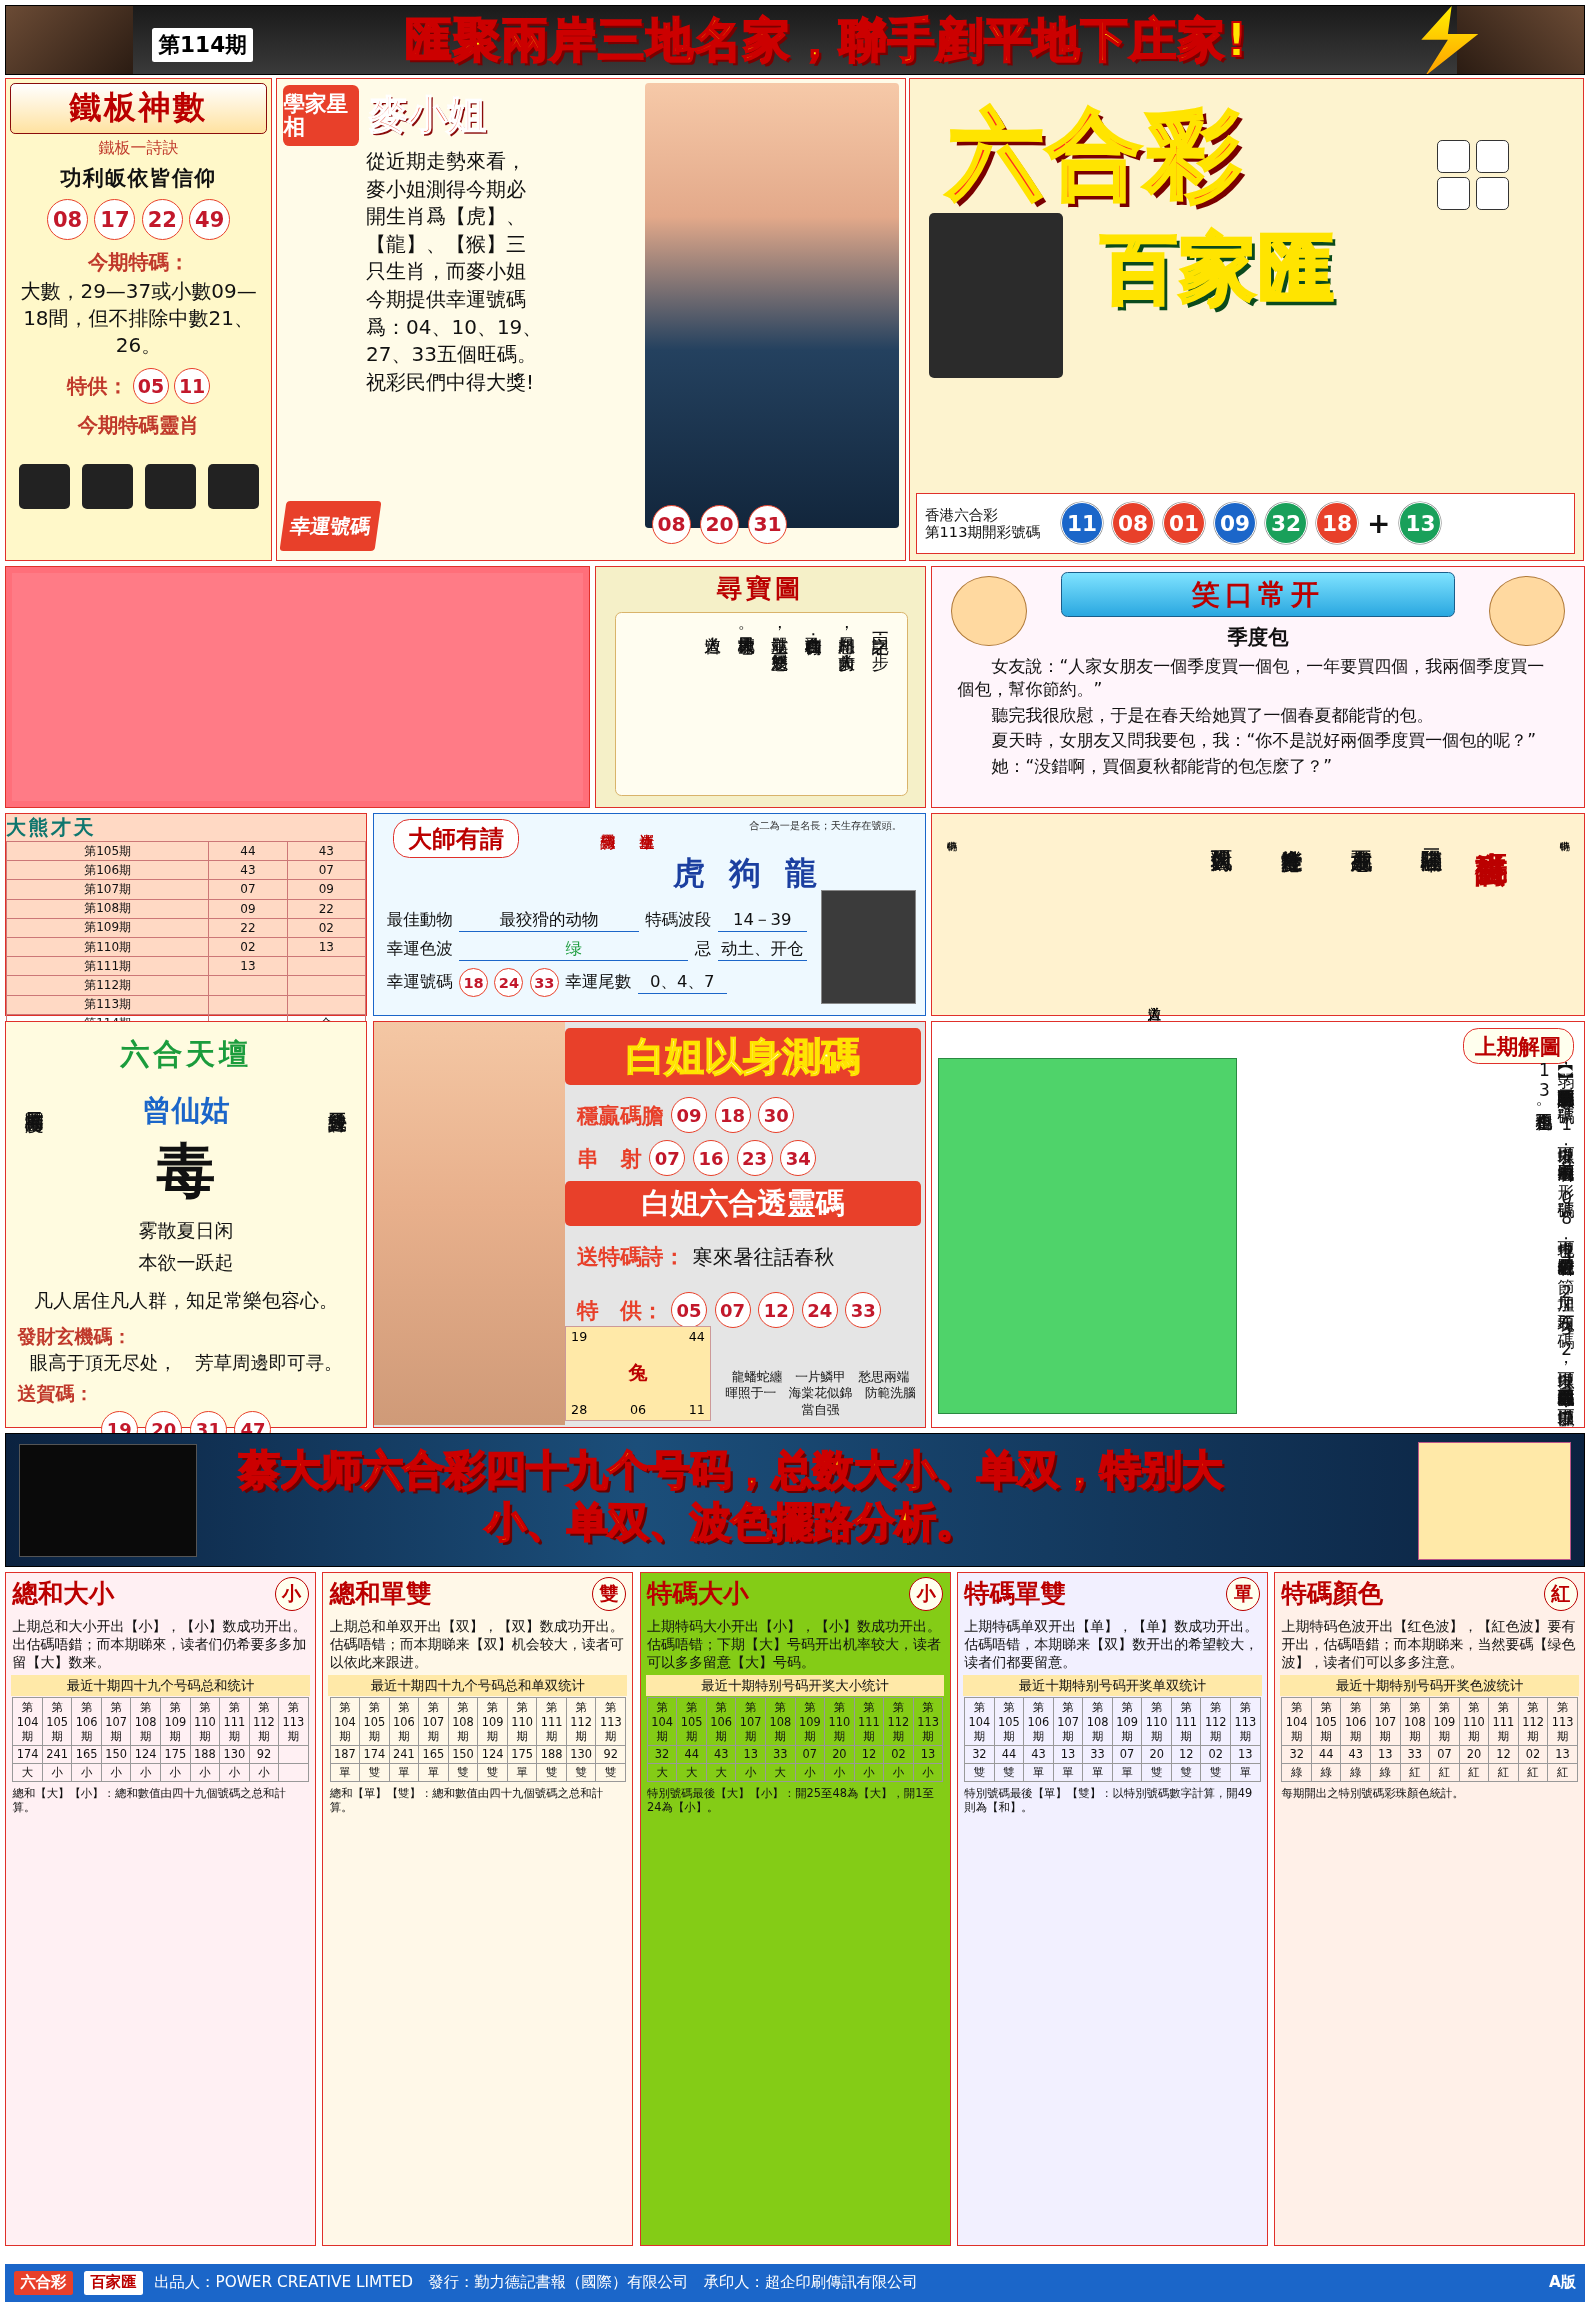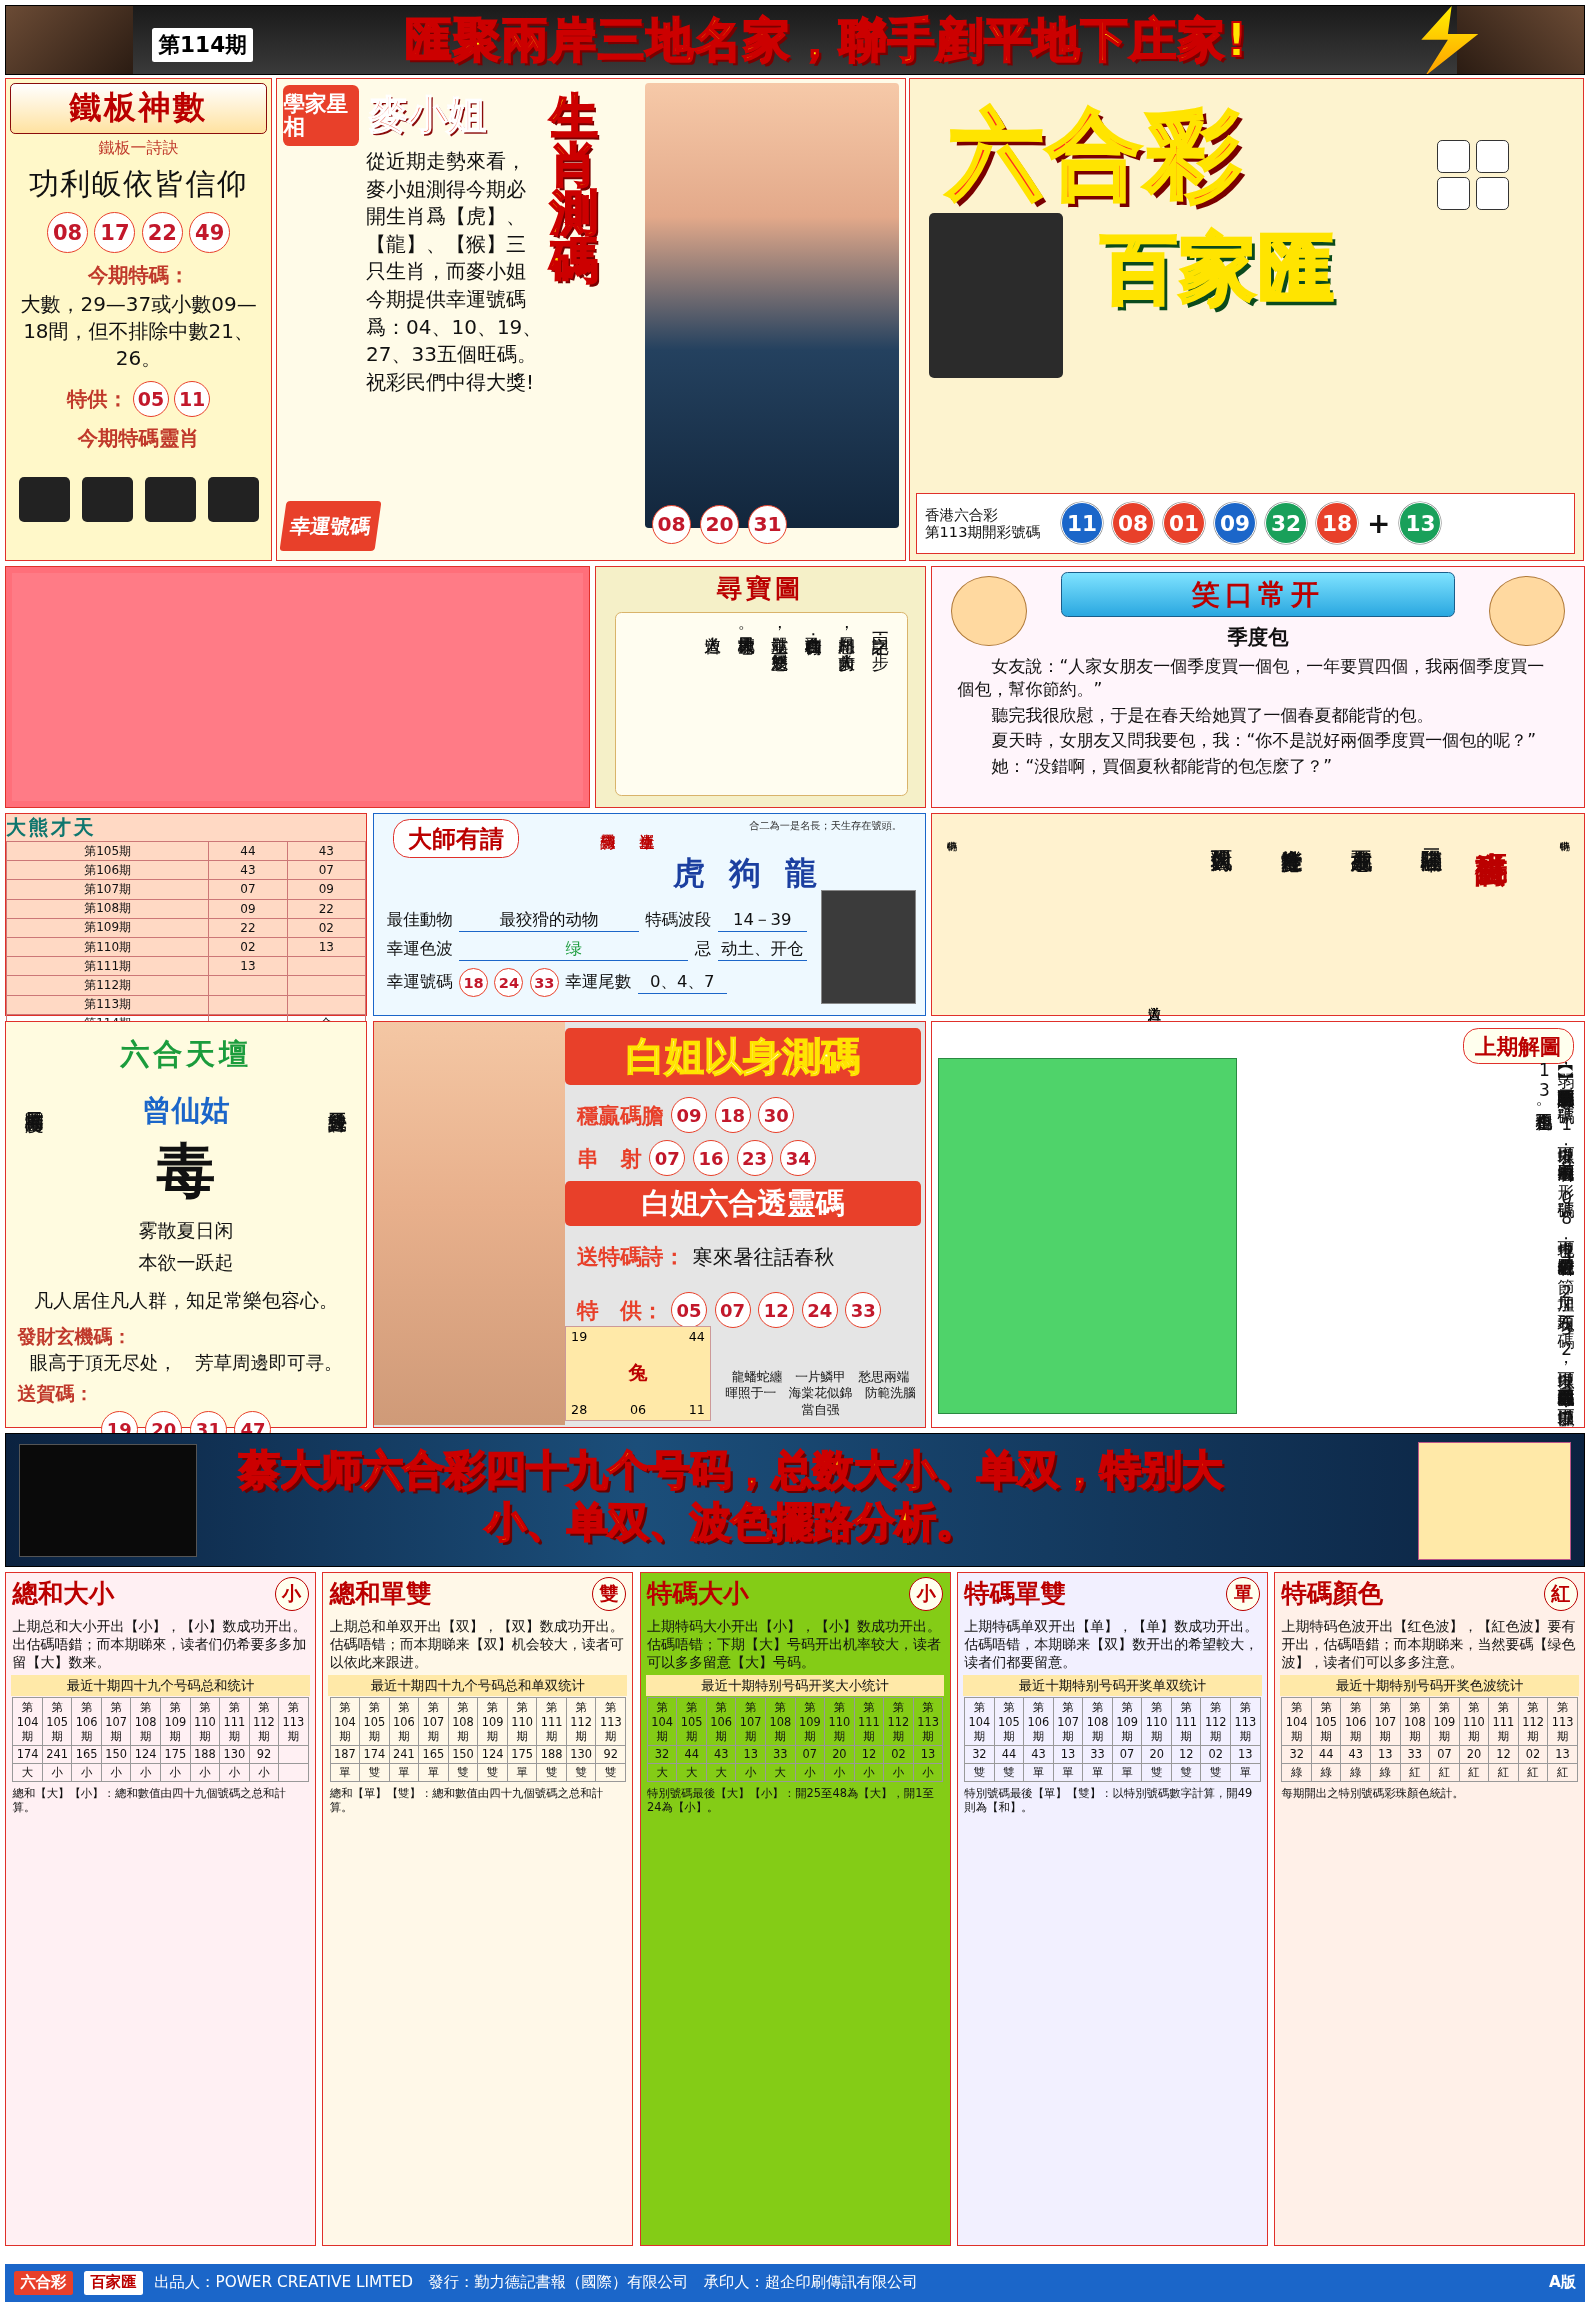--- a/index.html
+++ b/index.html
@@ -50,21 +50,21 @@
   .topbar .flash{position:absolute;right:102px;top:0;width:76px;height:70px;
     background:linear-gradient(180deg,#fff000,#ff9d00);clip-path:polygon(60% 0,20% 48%,55% 48%,25% 100%,95% 40%,55% 40%);}
 
   
   .panelA{position:absolute;left:5.1px;top:78px;width:267px;height:483px;
     background:#fff8c9;border:1.9px solid #e0302a;}
   .panelA .hdr{height:51px;margin:3.8px;border:1.9px solid #8a0b0b;border-radius:5.1px;
     background:linear-gradient(180deg,#fff,#ffe2a0);display:flex;align-items:center;justify-content:center;
     font-size:32px;font-weight:bold;color:#b00;letter-spacing:2.5px;}
   .panelA .sub{text-align:center;color:#c0392b;font-size:16px;margin-top:3.8px;}
-  .panelA .poem{text-align:center;font-size:30px;font-weight:normal;color:#111;margin-top:5.1px;letter-spacing:1.3px;}
+  .panelA .poem{text-align:center;font-size:21px;font-weight:bold;color:#111;margin-top:5.1px;letter-spacing:1.3px;}
   .panelA .balls{display:flex;justify-content:center;gap:6.4px;margin-top:7.6px;}
   .panelA .balls .oval{width:41px;height:41px;font-size:21px;}
   .panelA .lbl{color:#c0392b;font-size:20.3px;font-weight:bold;text-align:center;margin-top:7.6px;}
   .panelA .body{font-size:20px;line-height:1.35;color:#111;padding:2.5px 10.2px;text-align:center;}
   .panelA .special{display:flex;align-items:center;justify-content:center;gap:5.1px;margin-top:6.4px;font-size:20.3px;font-weight:bold;color:#c0392b;}
   .panelA .special .oval{width:36px;height:36px;font-size:19px;}
   .panelA .zodiacTitle{text-align:center;color:#c0392b;font-size:20.3px;font-weight:bold;margin-top:6.4px;}
   .animals{display:flex;justify-content:space-around;align-items:flex-end;height:70px;padding:0 6.4px;}
   .animals div{width:51px;height:45px;background:#222;border-radius:5.1px;}
 
@@ -225,21 +225,20 @@
       <div></div>
       <div></div>
       <div></div>
     </div>
   </div>
 
   <div class="panelB">
     <div class="girl"></div>
     <div class="tagA">學家星相</div>
     <div class="name">麥小姐</div>
-    <div class="bigtitle">生肖測碼</div>
     <div class="txt">從近期走勢來看，麥小姐測得今期必開生肖爲【虎】、【龍】、【猴】三只生肖，而麥小姐今期提供幸運號碼爲：04、10、19、27、33五個旺碼。祝彩民們中得大獎!</div>
     <div class="lucky">幸運號碼</div>
     <div class="lbAlls">
       <span class="oval">08</span>
       <span class="oval">20</span>
       <span class="oval">31</span>
     </div>
   </div>
 
   <div class="panelC">

